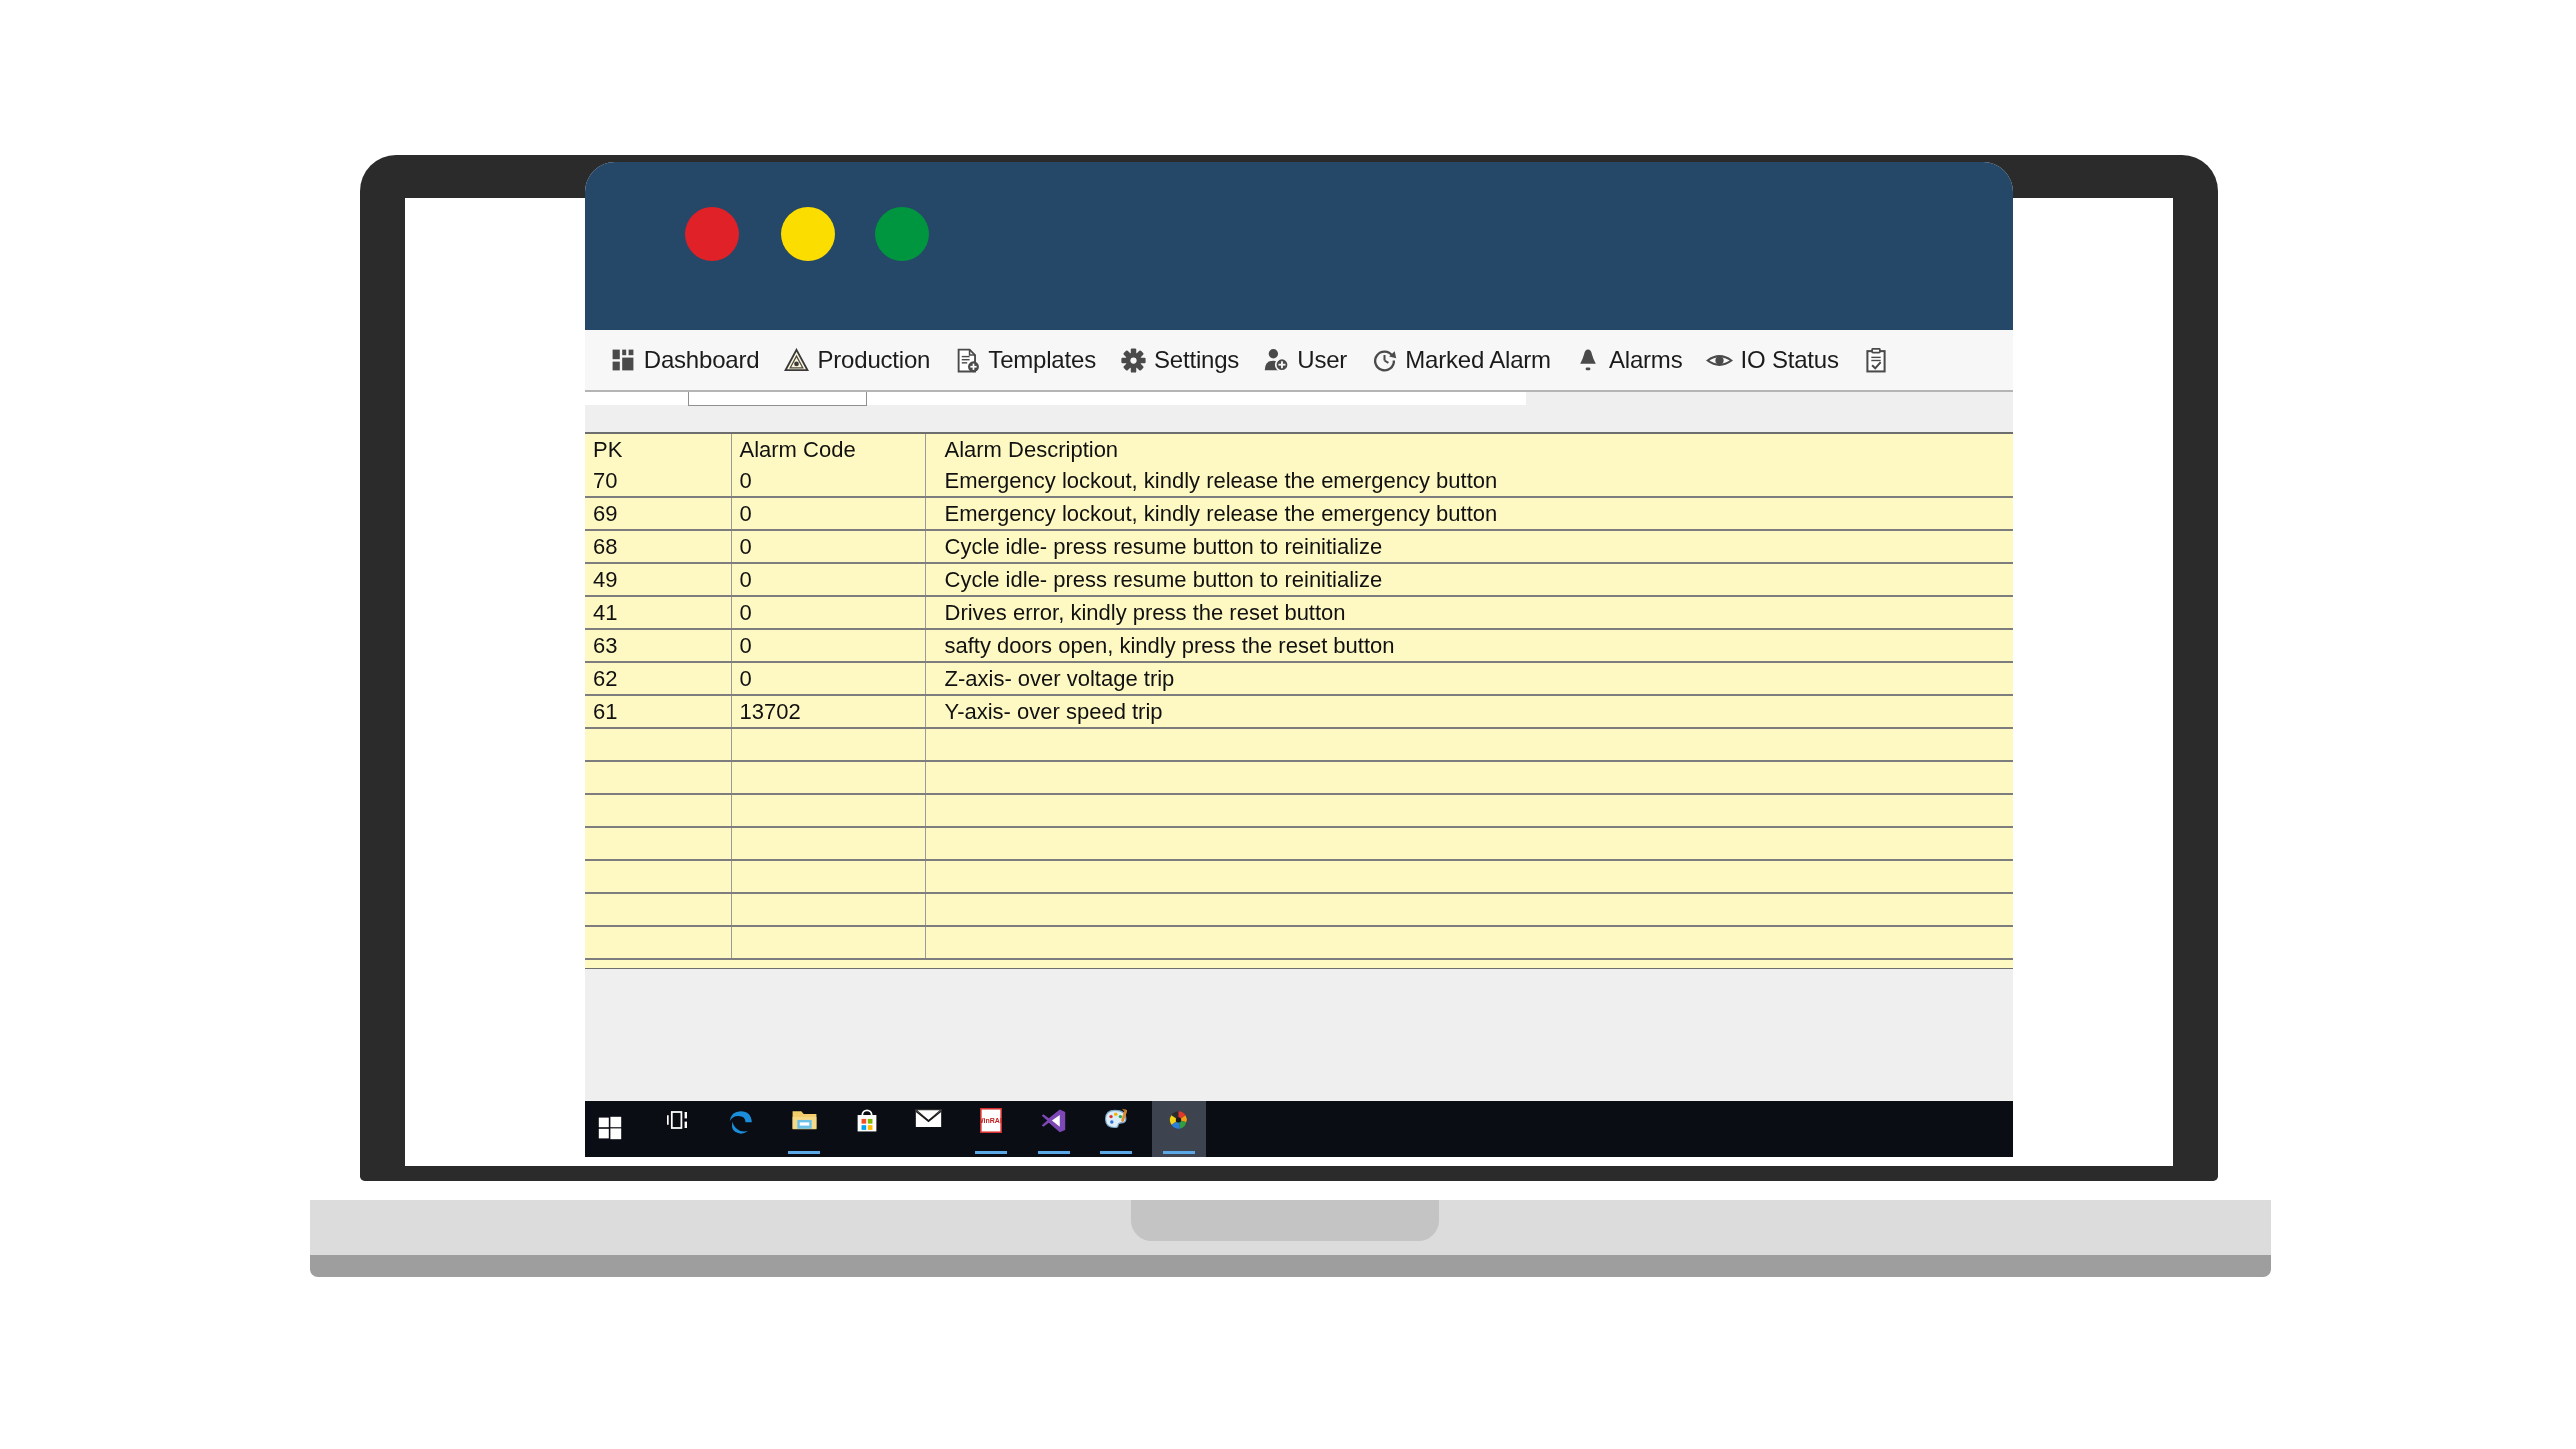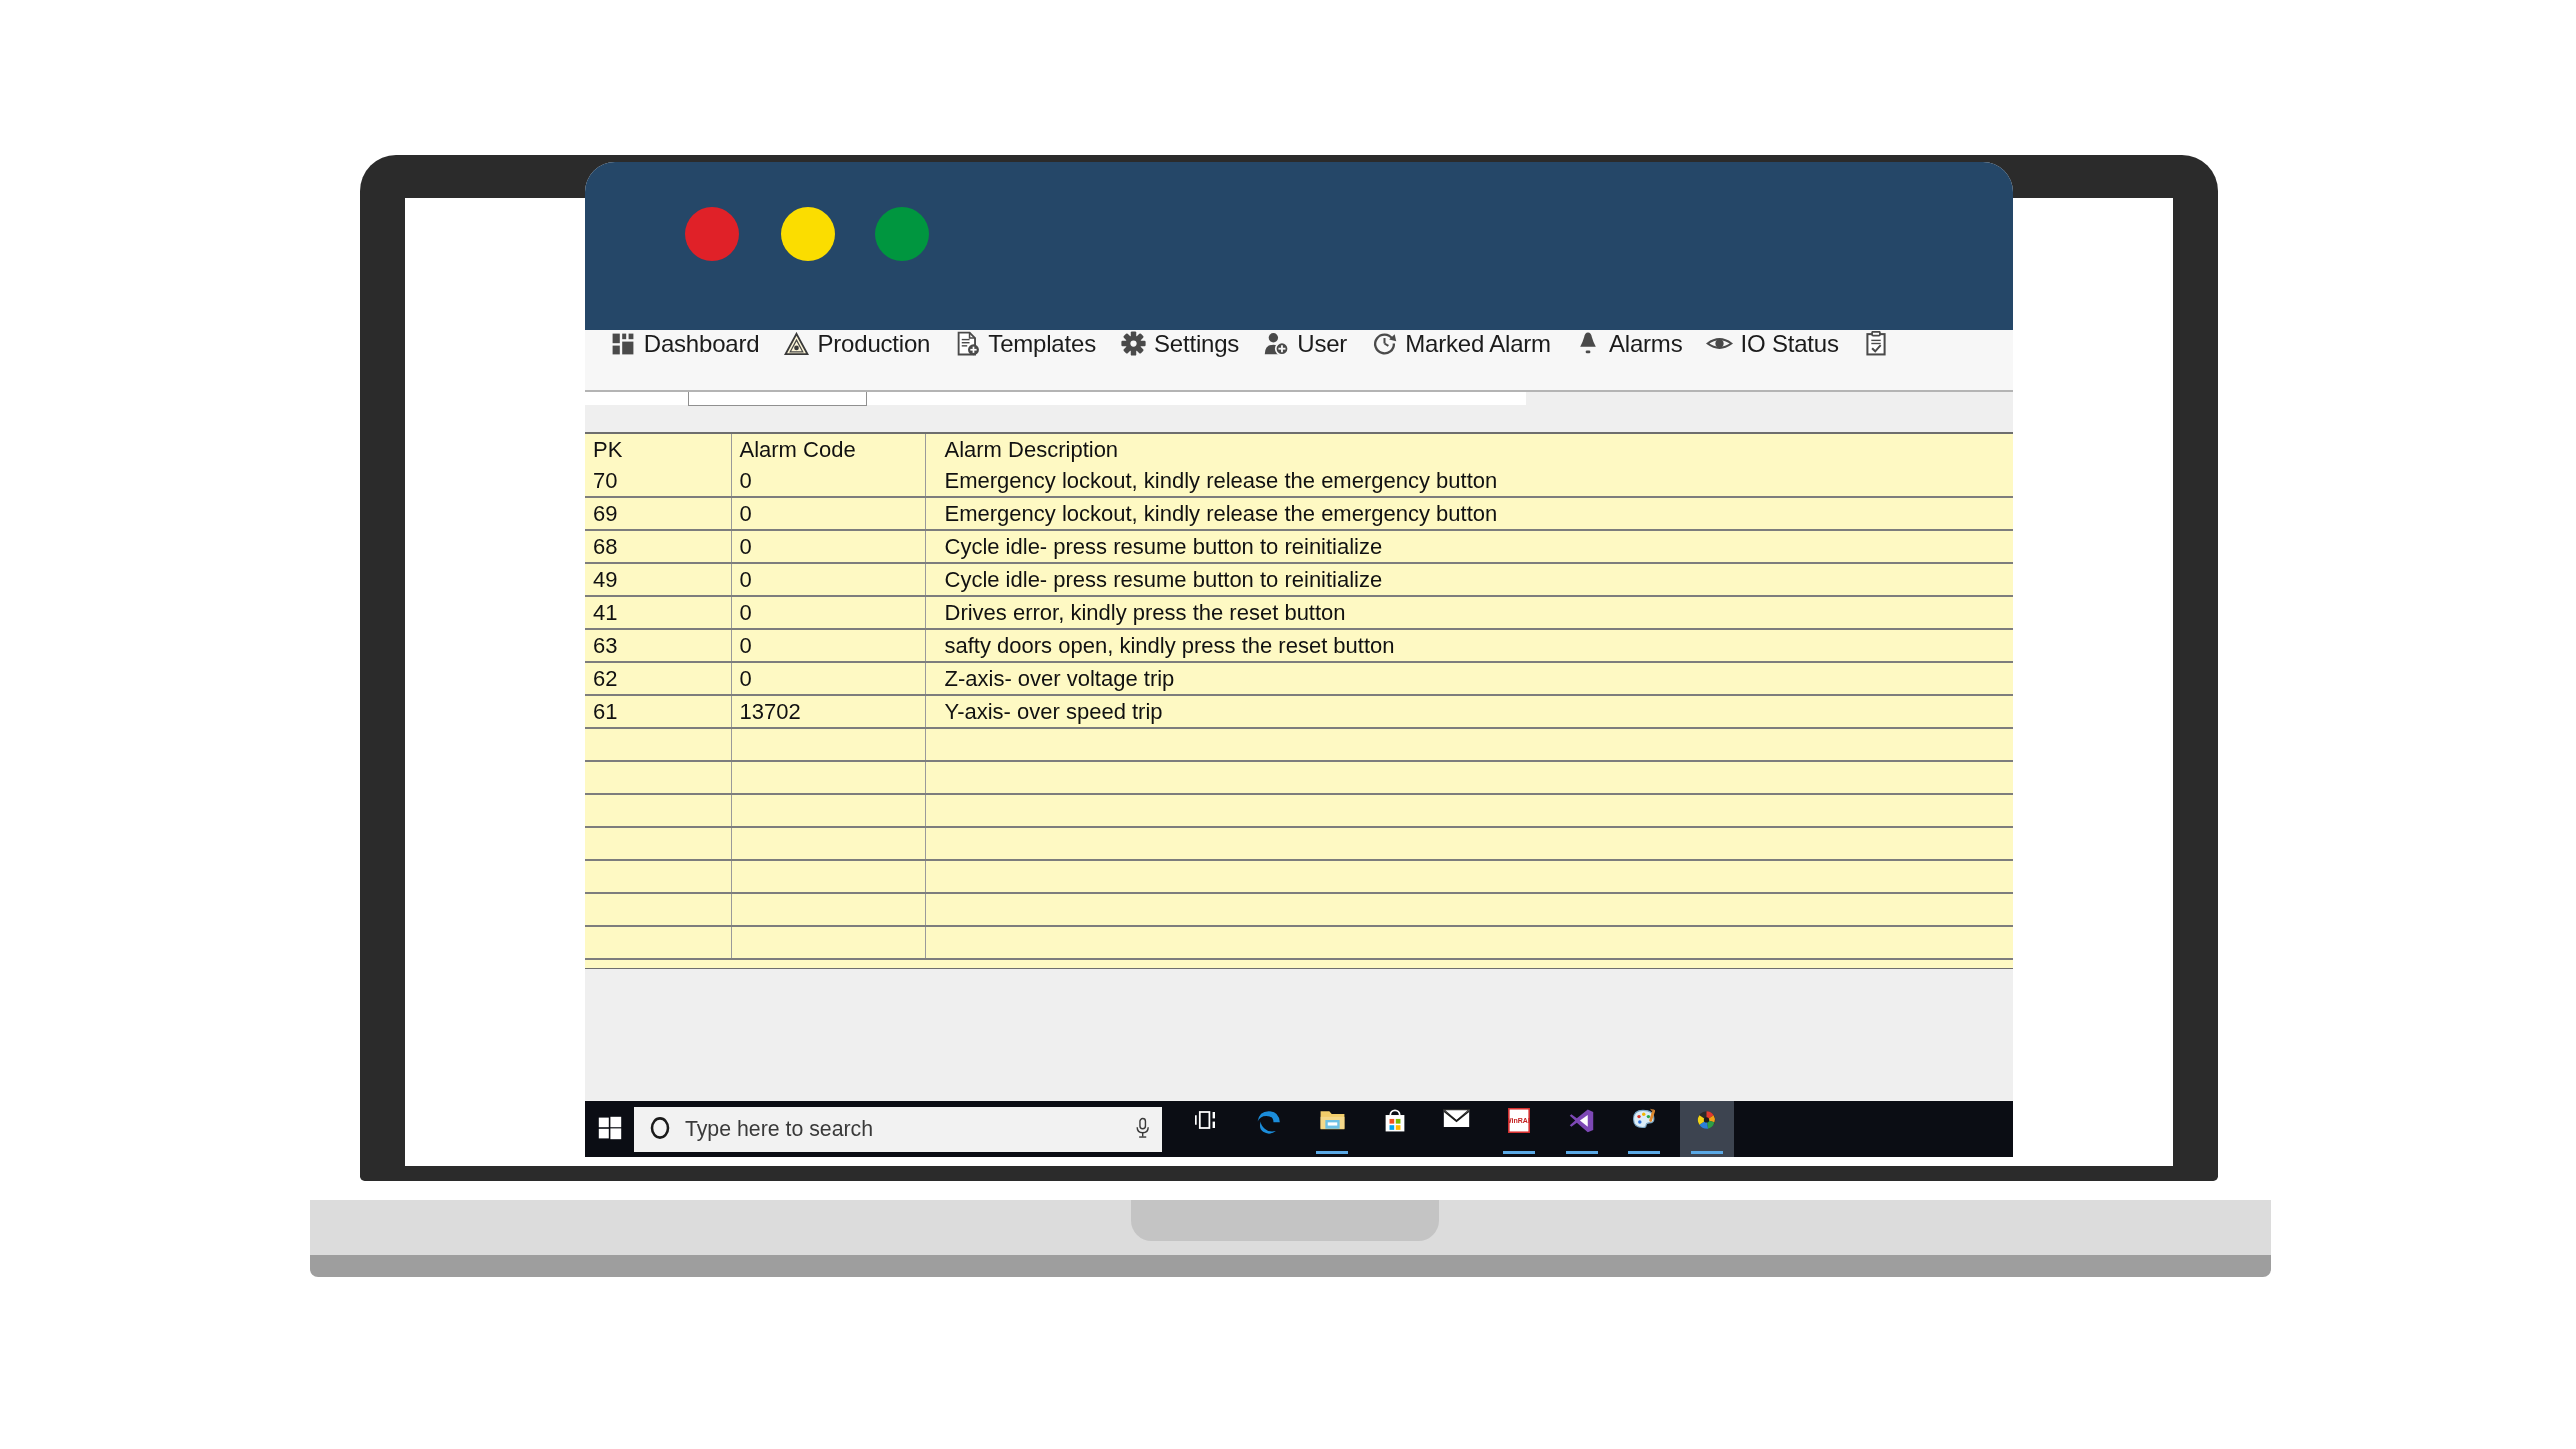--- a/index.html
+++ b/index.html
@@ -101,21 +101,21 @@
     height: 62px;
     background: #f7f7f7;
     border-bottom: 2.4px solid #b4b4b4;
     display: flex;
     align-items: center;
     padding-left: 12.7px;
     box-sizing: border-box;
   }
   .tb-item {
     display: flex;
-    align-items: flex-start;
+    align-items: center;
     gap: 7.1px;
     padding: 16px 12px;
     height: 100%;
     cursor: default;
     white-space: nowrap;
   }
   .tb-label {
     font-size: 24px;
     color: #1b1b1b;
     letter-spacing: -0.2px;
@@ -522,36 +522,20 @@
         <span>
           <svg width="24" height="24" viewBox="0 0 30 30">
             <rect x="1" y="2" width="12.5" height="12" fill="#ffffff"></rect>
             <rect x="15.5" y="1" width="13.5" height="13" fill="#ffffff"></rect>
             <rect x="1" y="16" width="12.5" height="12" fill="#ffffff"></rect>
             <rect x="15.5" y="15.5" width="13.5" height="13.5" fill="#ffffff"></rect>
           </svg>
         </span>
       </div>
 
-      <div id="search-box">
-        <span>
-          <svg width="24" height="24" viewBox="0 0 30 30">
-            <ellipse cx="15" cy="15" rx="10" ry="12" fill="none" stroke="#1a1a1a" stroke-width="3.2"></ellipse>
-          </svg>
-        </span>
-        <span id="search-placeholder">Type here to search</span>
-        <span>
-          <svg width="17.4" height="22" viewBox="0 0 22 28">
-            <rect x="7.5" y="2" width="7" height="13" rx="3.5" fill="none" stroke="#3a3a3a" stroke-width="1.8"></rect>
-            <path d="M4 13 q0 7 7 7 q7 0 7 -7" fill="none" stroke="#3a3a3a" stroke-width="1.8"></path>
-            <line x1="11" y1="20" x2="11" y2="25" stroke="#3a3a3a" stroke-width="1.8"></line>
-            <line x1="6.5" y1="25.5" x2="15.5" y2="25.5" stroke="#3a3a3a" stroke-width="1.8"></line>
-          </svg>
-        </span>
-      </div>
 
       <div id="taskbar-apps">
 
         <div class="tb-app">
           <svg width="24" height="24" viewBox="0 0 30 30">
             <rect x="6" y="5" width="12" height="20" fill="none" stroke="#ffffff" stroke-width="2.2"></rect>
             <line x1="1" y1="9" x2="1" y2="21" stroke="#ffffff" stroke-width="2.2"></line>
             <rect x="22" y="5" width="3" height="8" fill="#ffffff"></rect>
             <rect x="22" y="17" width="3" height="8" fill="#ffffff"></rect>
           </svg>

